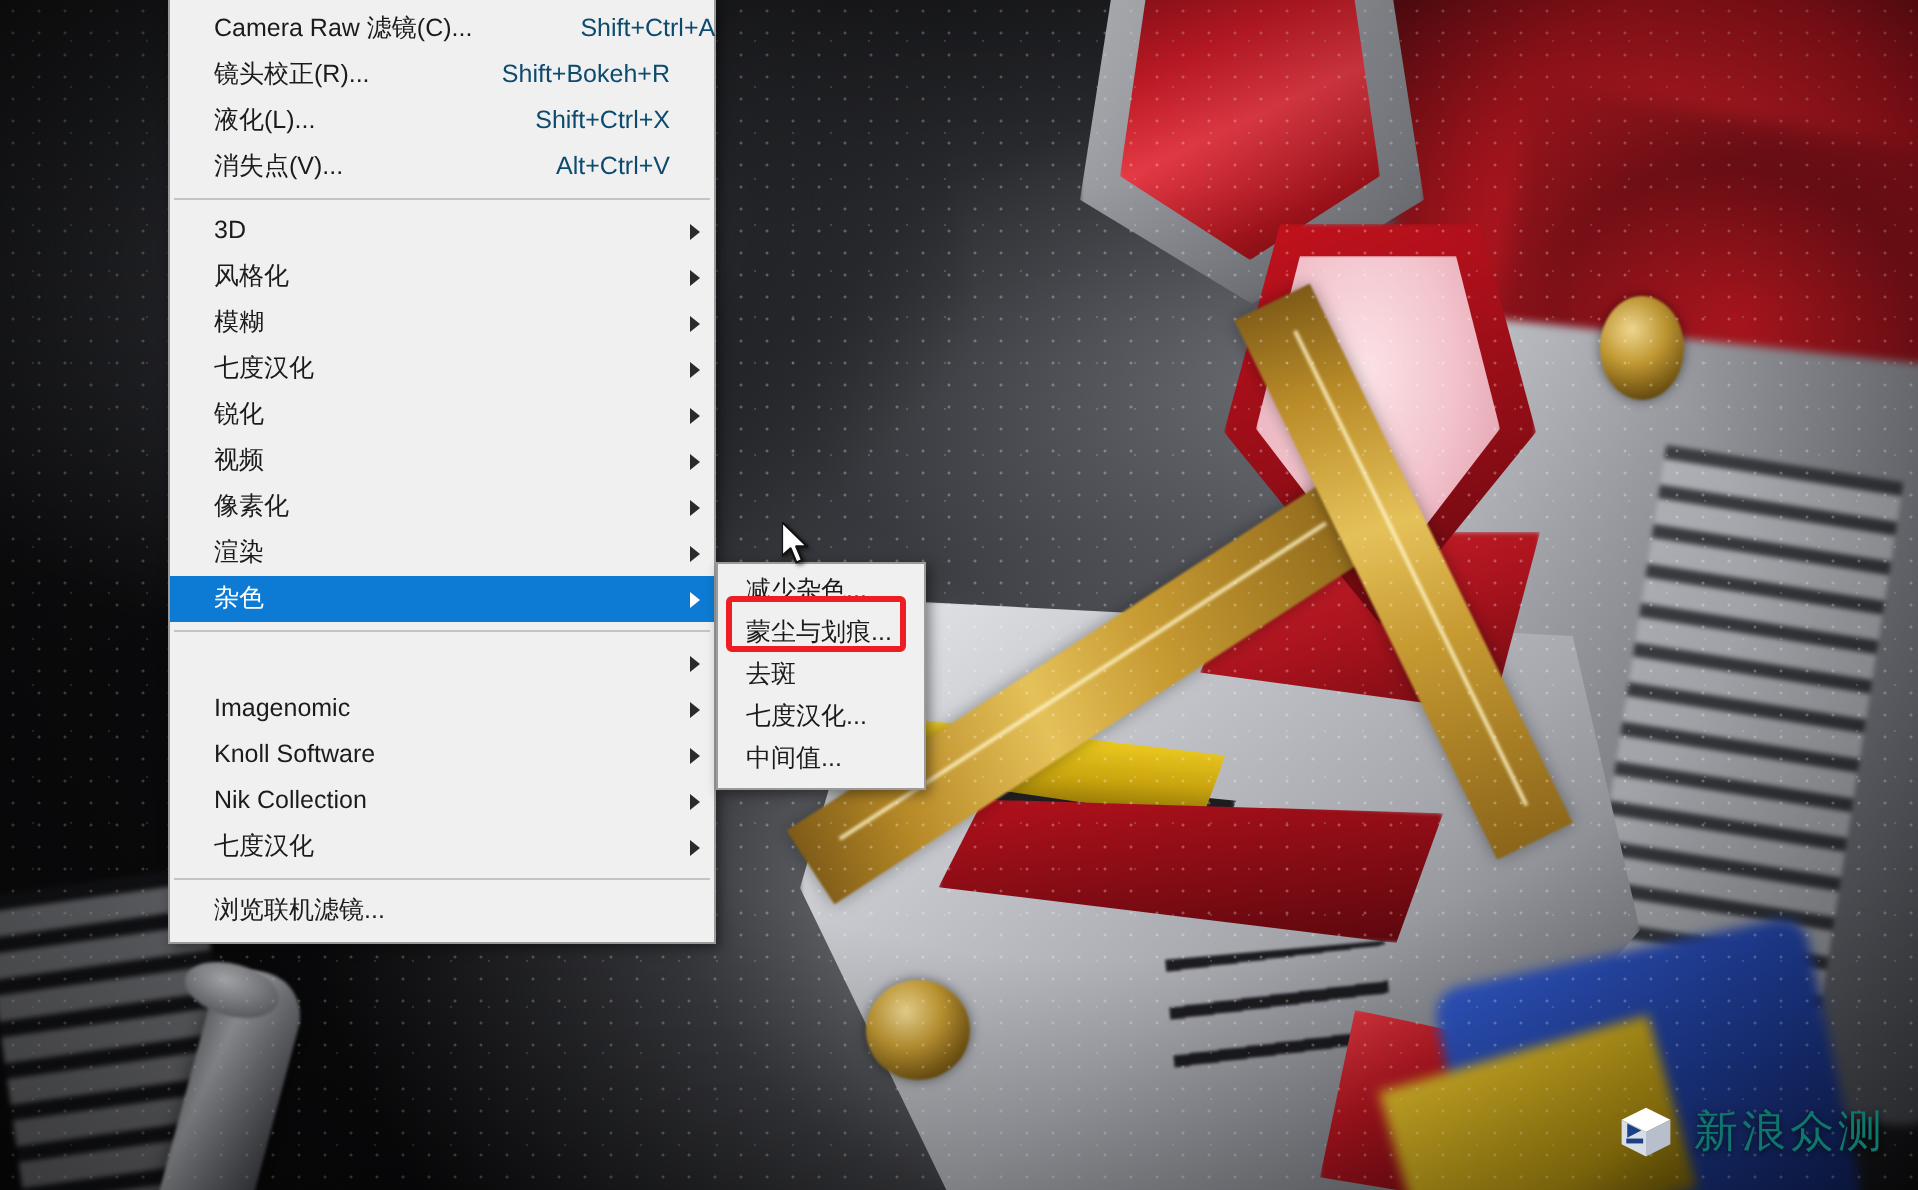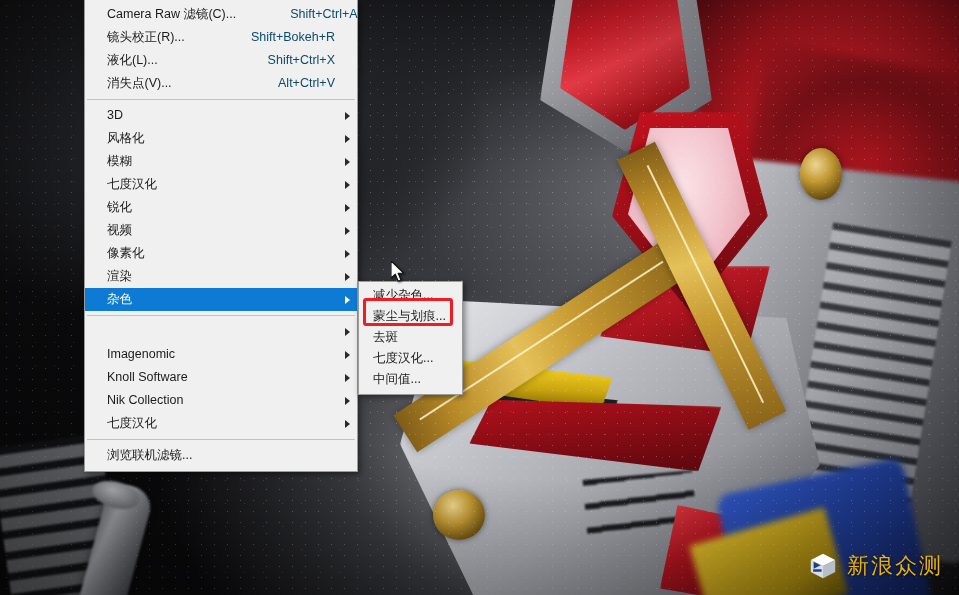--- a/index.html
+++ b/index.html
@@ -291,21 +291,21 @@
   }
 
   
   #watermark {
     position: absolute;
     right: 16px; bottom: 14px;
     display: flex; align-items: center; gap: 9px;
   }
   #wm-logo { width: 30px; height: 30px; }
   #wm-text {
-    color: #eab308;
+    color: #0f766e;
     font-size: 22px;
     letter-spacing: 2px;
     font-family: Liberation Sans, sans-serif;
     text-shadow: 0 1px 3px rgba(0,0,0,.7);
   }
 </style>
 </head>
 <body>
 
 <div id="stage">

